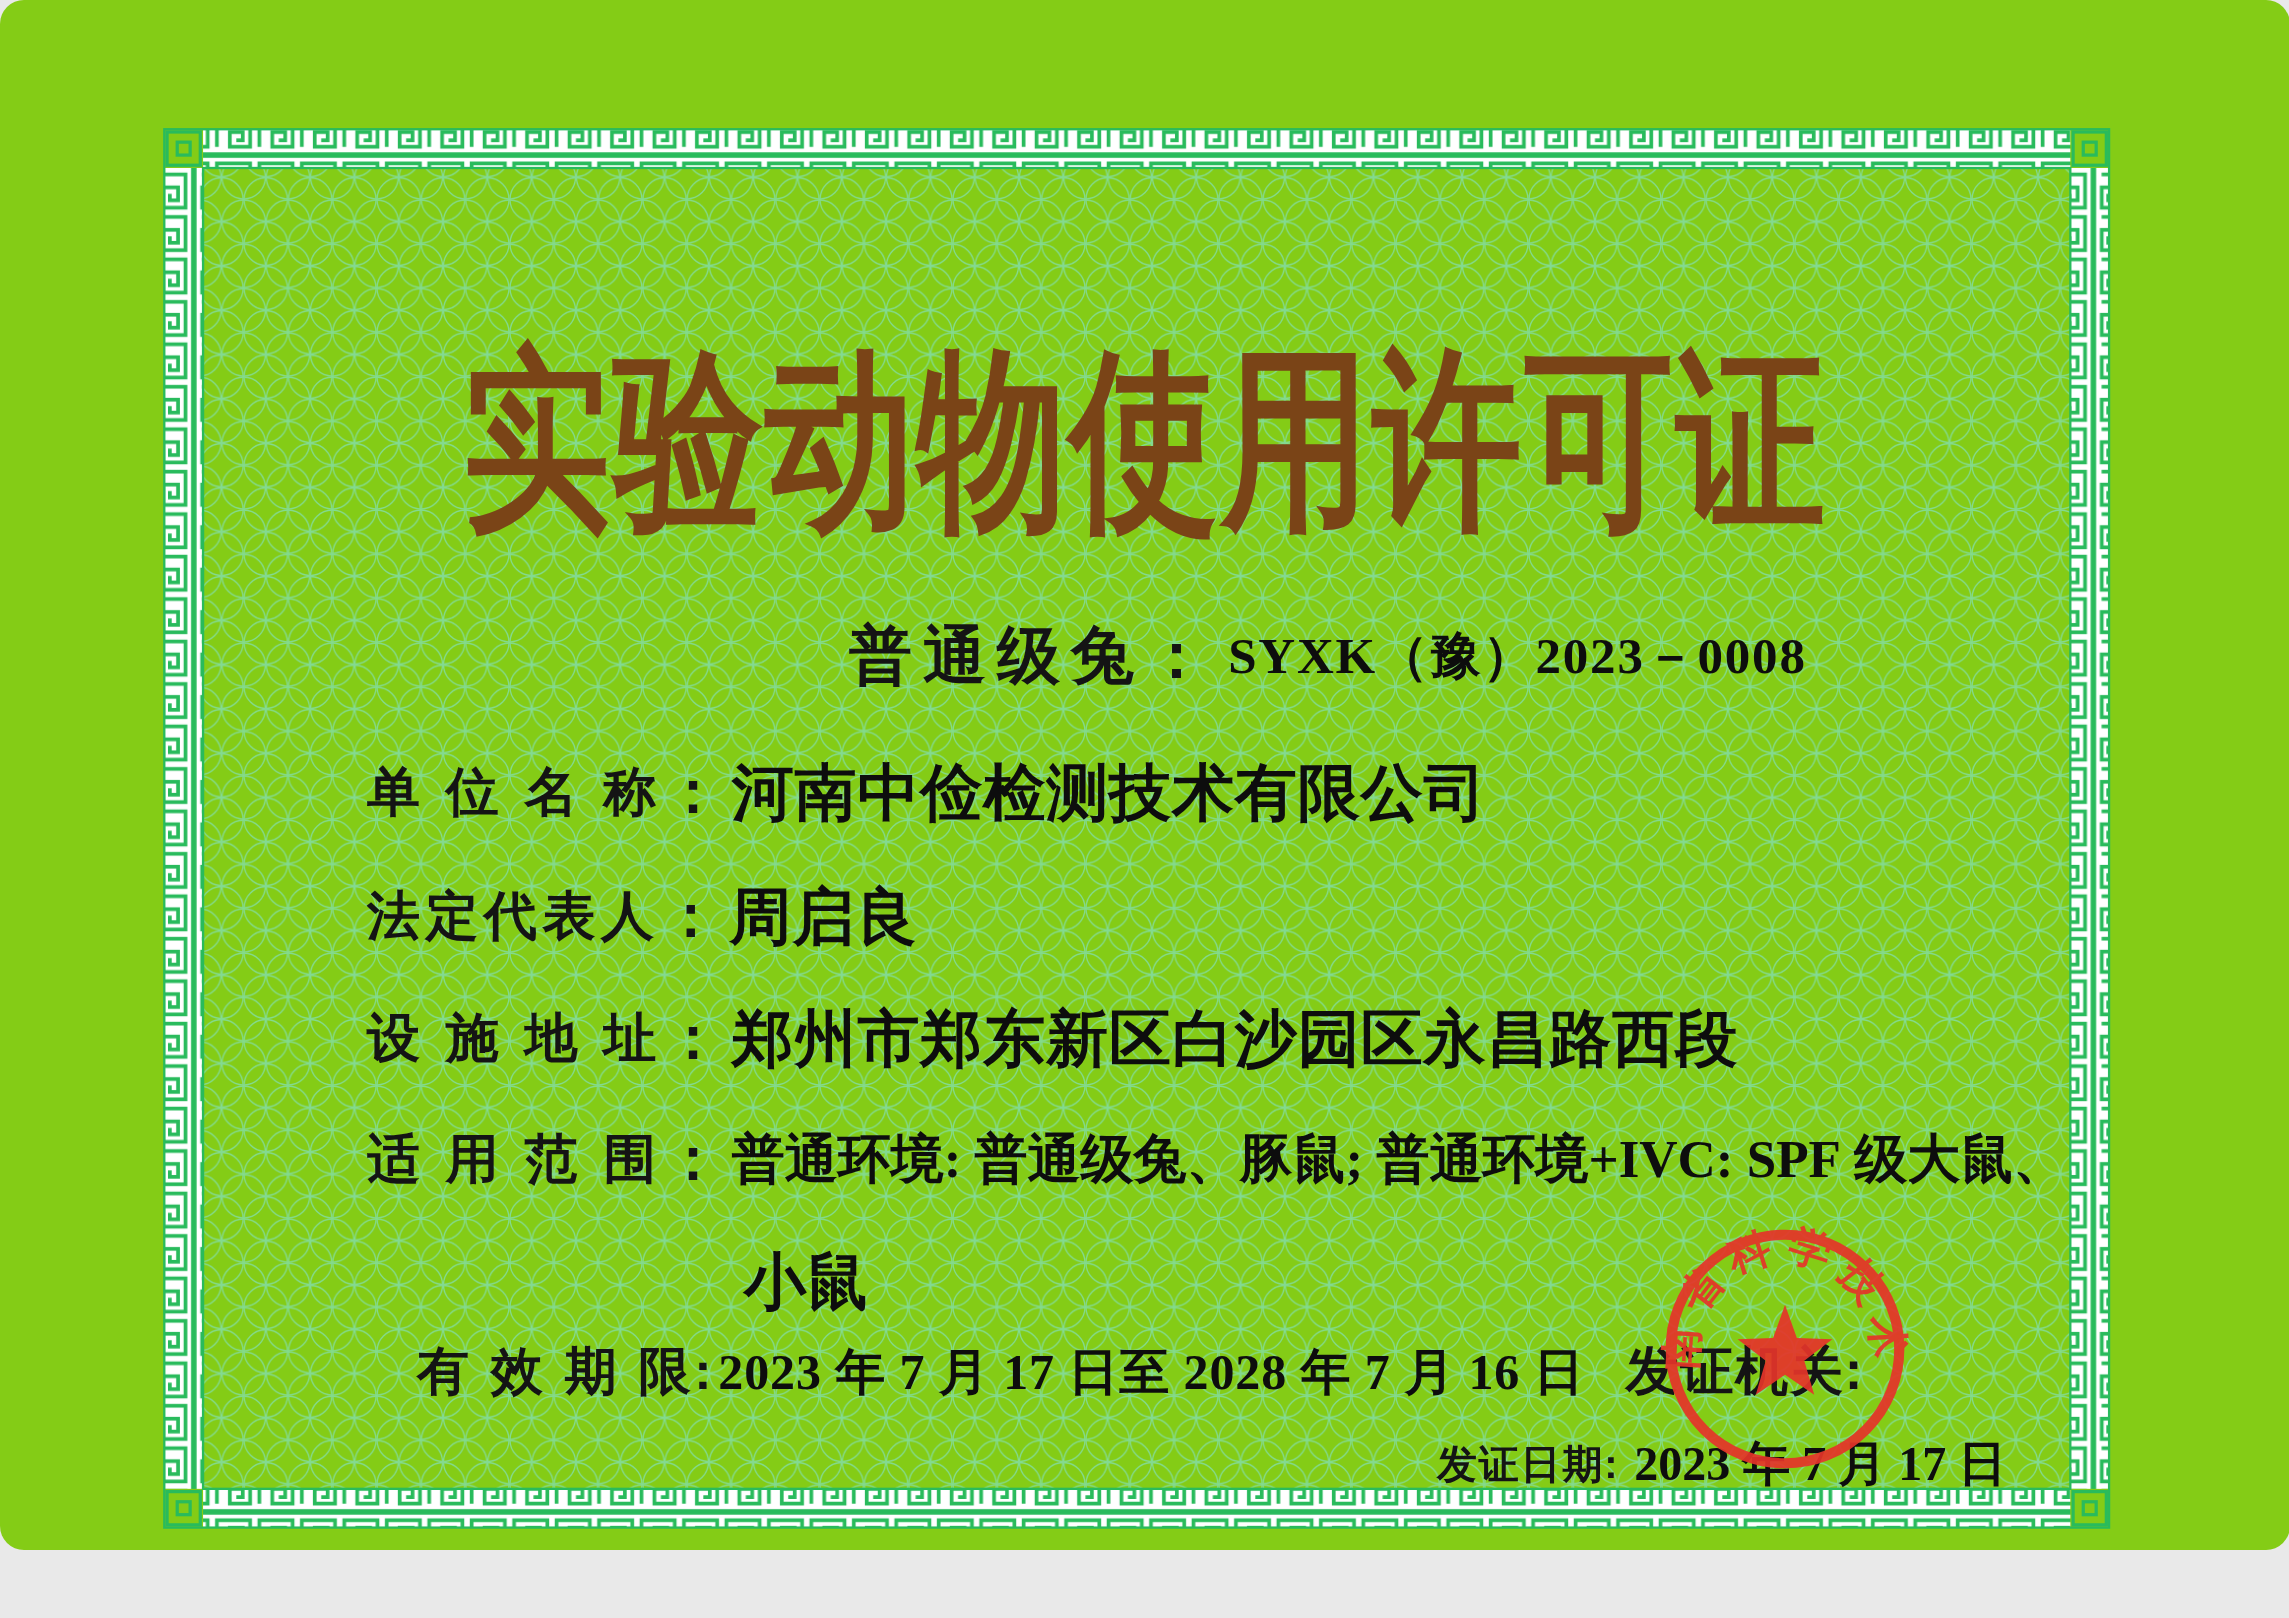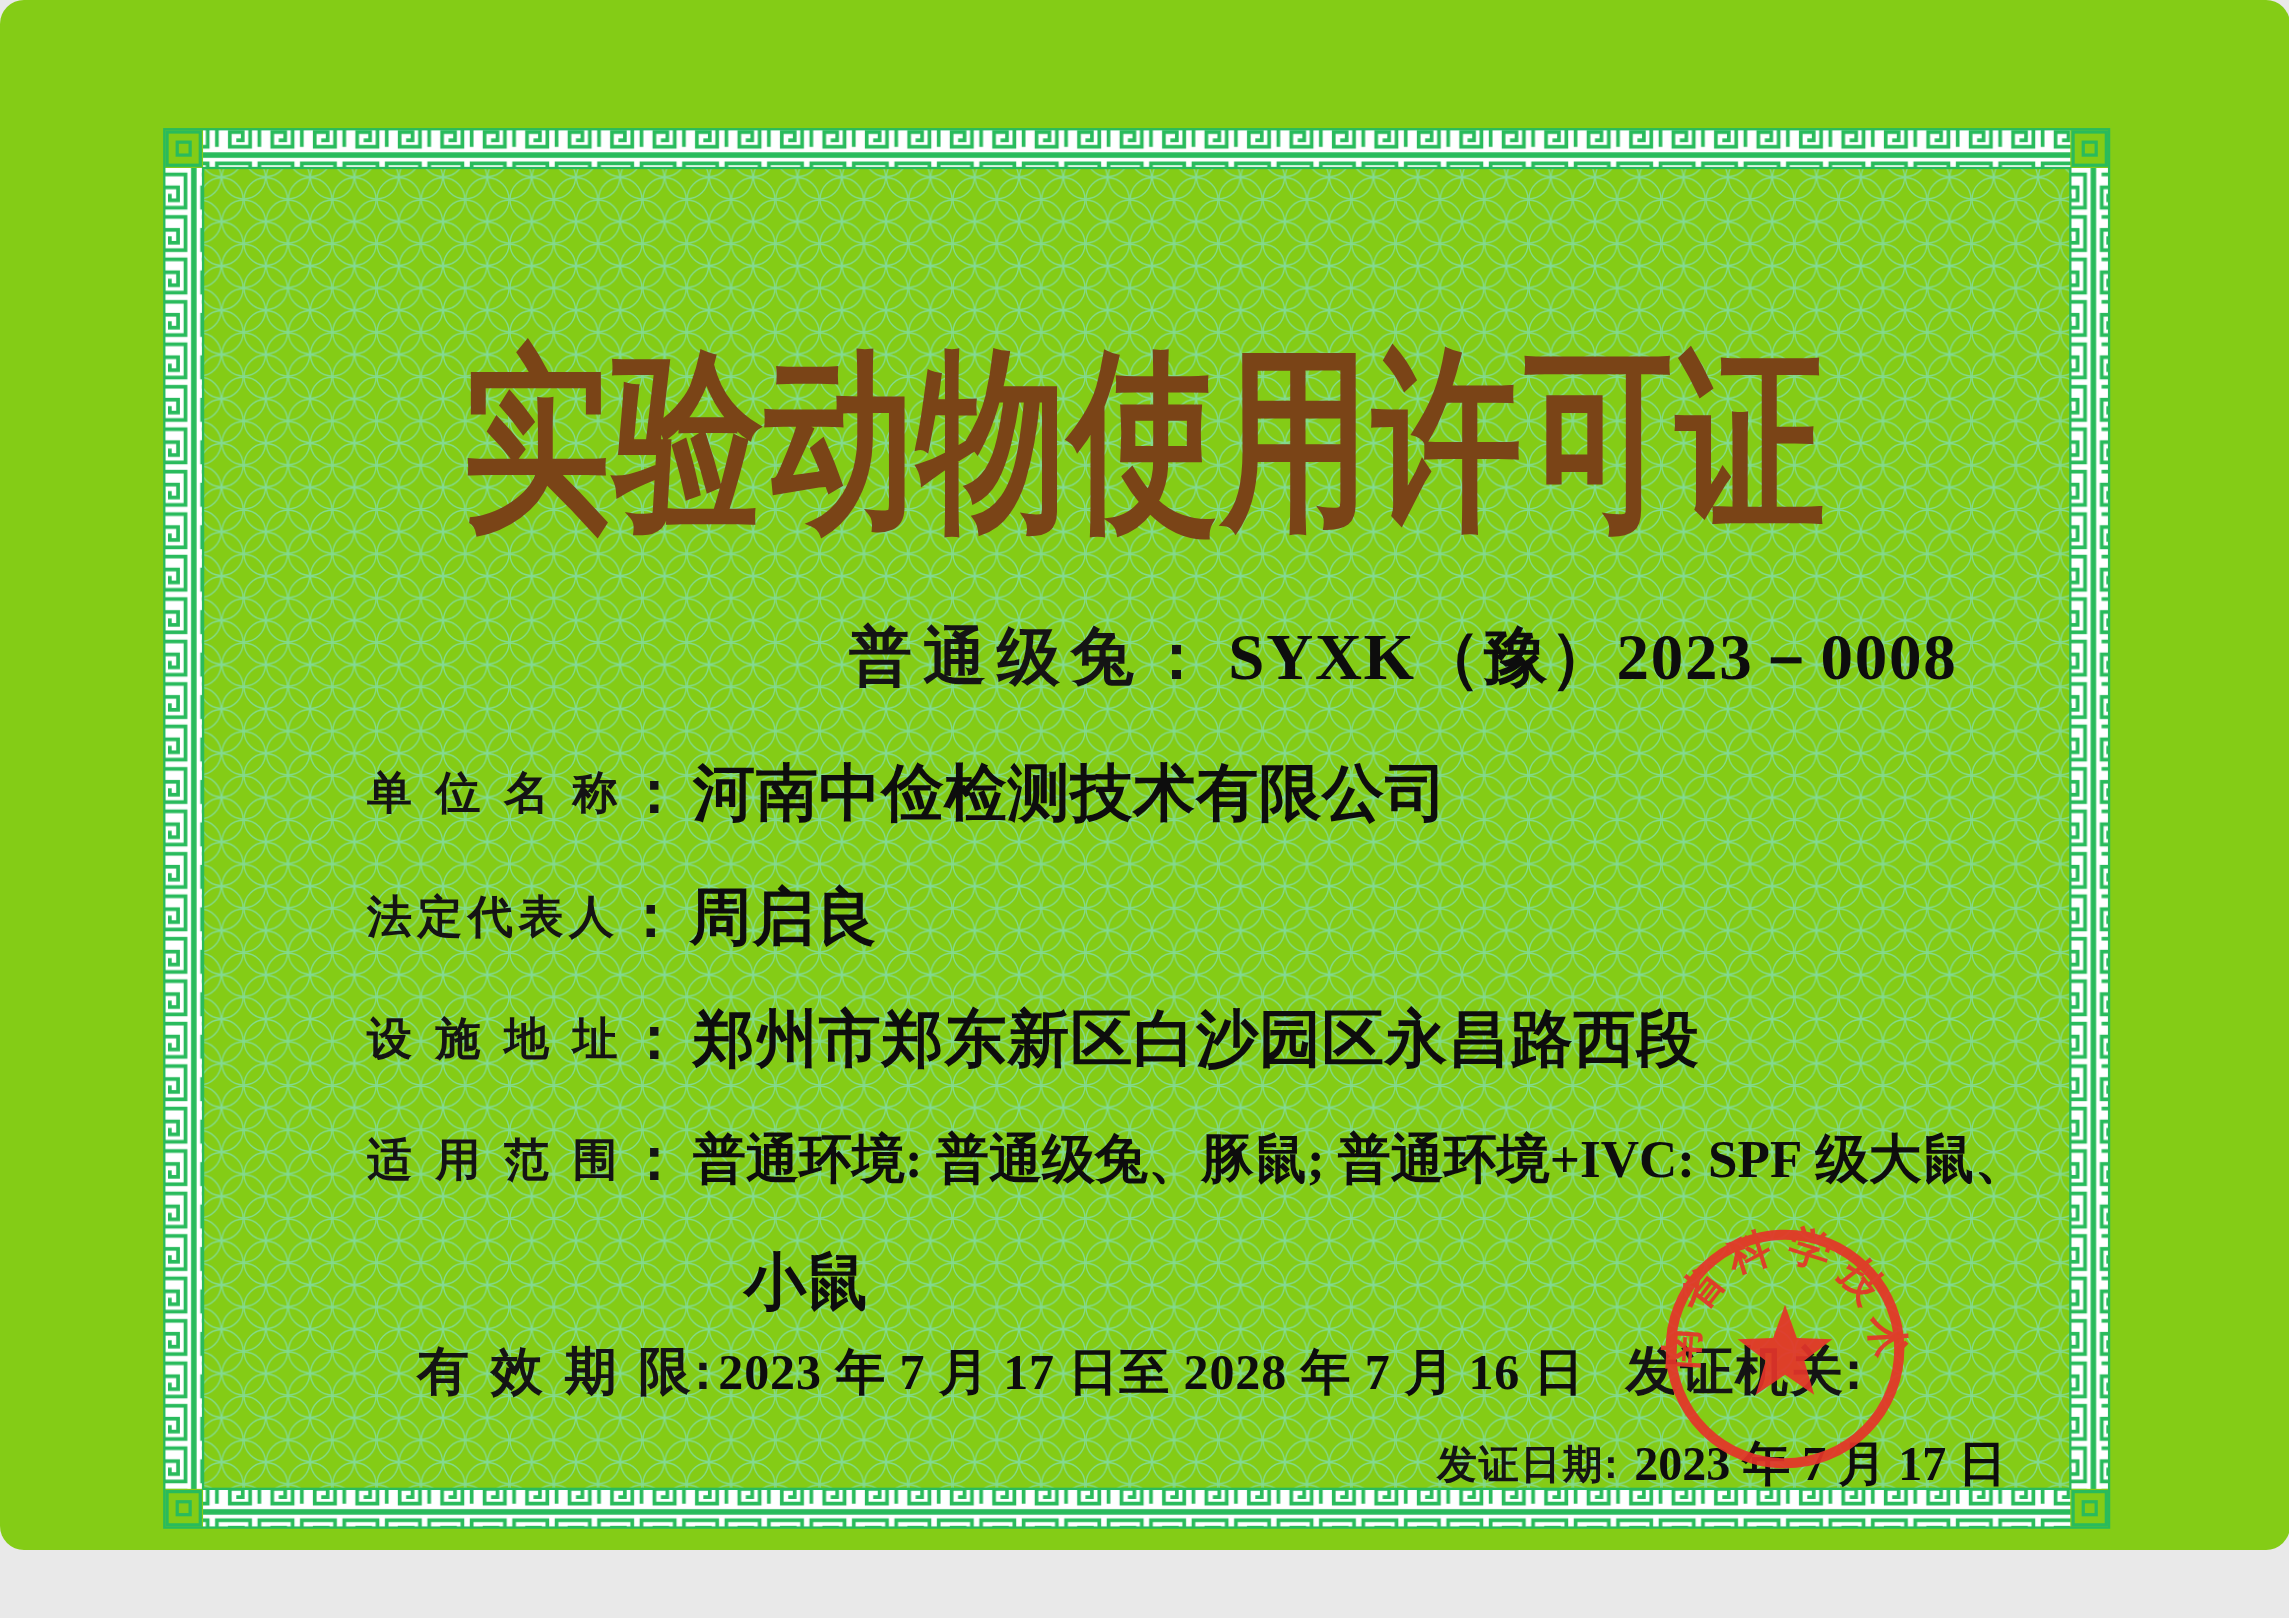--- a/index.html
+++ b/index.html
@@ -14,24 +14,24 @@
   .title{
     position:absolute;top:323px;left:0;width:2290px;text-align:center;z-index:2;
     font-family:"Liberation Sans","DejaVu Sans",sans-serif;
     font-weight:900;font-size:196px;line-height:1.2;letter-spacing:3.7px;
     color:#7a4417;transform:scaleX(0.76);
   }
   .lic-row{position:absolute;top:613px;left:849px;z-index:2;display:flex;align-items:center;white-space:pre;}
   .lic-label{font-weight:700;font-size:63px;letter-spacing:11px;color:#141414;}
   .lic-value{
     font-family:"Liberation Serif","DejaVu Serif",serif;
-    font-weight:700;font-size:65px;letter-spacing:1.8px;color:#0d0d0d;margin-left:9.2px;
+    font-weight:700;font-size:51px;letter-spacing:1.8px;color:#0d0d0d;margin-left:9.2px;
   }
   .frow{position:absolute;left:367px;z-index:2;display:flex;align-items:center;white-space:pre;}
-  .flabel{font-weight:700;font-size:45px;letter-spacing:5.5px;color:#141414;}
+  .flabel{font-weight:700;font-size:53px;letter-spacing:5.5px;color:#141414;}
   .fcolon{font-weight:700;font-size:59px;margin:0 9.2px 0 1.8px;color:#141414;}
   .fvalue{
     font-family:"Liberation Serif","DejaVu Serif",serif;
     font-weight:700;font-size:62px;letter-spacing:0.9px;color:#0d0d0d;
   }
   .fvalue.long{font-size:53px;letter-spacing:0;}
   .scope-cont{
     position:absolute;left:744px;top:1240px;z-index:2;
     font-family:Liberation Mono, monospace;
     font-weight:700;font-size:62px;color:#0d0d0d;

